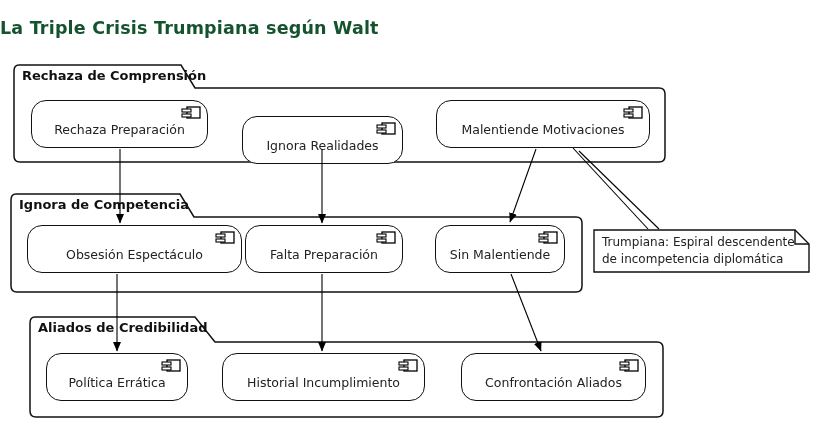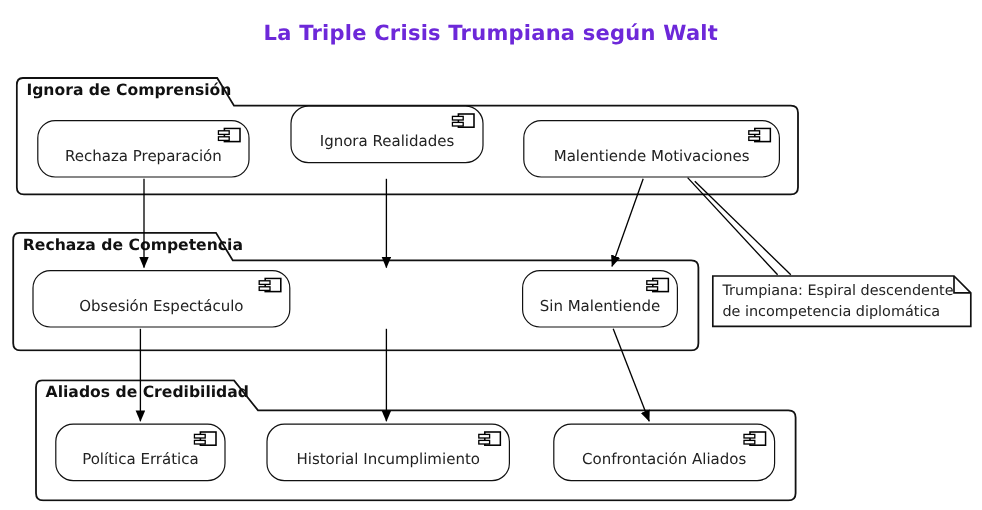--- a/index.html
+++ b/index.html
@@ -2,22 +2,22 @@
 <html><head>
 <meta charset="utf-8">
 <style>
   html,body{margin:0;padding:0;background:#ffffff;}
   .canvas{
     position:relative;width:818px;height:425px;background:#ffffff;
     font-family:"DejaVu Sans","Liberation Sans",sans-serif;color:#000;
     overflow:hidden;
   }
   .diagram-title{
-    position:absolute;left:0;top:18px;width:818px;text-align:center;
-    font-size:17.5px;font-weight:bold;letter-spacing:.2px;color:#6d28d9;
+    position:absolute;left:0;top:18px;width:818px;
+    font-size:17.5px;font-weight:bold;letter-spacing:.2px;color:#14532d;
   }
   .package{position:absolute;}
   .package > svg{position:absolute;left:0;top:0;}
   .package-title{
     position:absolute;left:9px;top:4px;font-size:13px;font-weight:bold;color:#111;
     white-space:nowrap;
   }
   .component{
     position:absolute;background:#fff;border:1.5px solid #111;border-radius:15px;
     box-sizing:border-box;display:flex;align-items:center;justify-content:center;
@@ -37,46 +37,46 @@
 <body>
 
 <div class="canvas">
 
   <div class="diagram-title">La Triple Crisis Trumpiana según Walt</div>
 
   <div class="package" style="left:13px;top:64px;width:654px;height:100px;">
     <svg width="654" height="100" viewBox="0 0 654 100">
       <path d="M6 1 L168 1 L182 24 L646 24 Q652 24 652 30 L652 92 Q652 98 646 98 L7 98 Q1 98 1 92 L1 7 Q1 1 6 1 Z" fill="#ffffff" stroke="#111" stroke-width="1.5"></path>
     </svg>
-    <div class="package-title">Ignora de Comprensión</div>
+    <div class="package-title">Rechaza de Comprensión</div>
   </div>
 
   <div class="package" style="left:10px;top:193px;width:574px;height:100px;">
     <svg width="574" height="100" viewBox="0 0 574 100">
       <path d="M6 1 L170 1 L184 24 L566 24 Q572 24 572 30 L572 93 Q572 99 566 99 L7 99 Q1 99 1 93 L1 7 Q1 1 6 1 Z" fill="#ffffff" stroke="#111" stroke-width="1.5"></path>
     </svg>
-    <div class="package-title">Rechaza de Competencia</div>
+    <div class="package-title">Ignora de Competencia</div>
   </div>
 
   <div class="package" style="left:29px;top:316px;width:636px;height:102px;">
     <svg width="636" height="102" viewBox="0 0 636 102">
       <path d="M6 1 L166 1 L186 26 L628 26 Q634 26 634 32 L634 95 Q634 101 628 101 L7 101 Q1 101 1 95 L1 7 Q1 1 6 1 Z" fill="#ffffff" stroke="#111" stroke-width="1.5"></path>
     </svg>
     <div class="package-title">Aliados de Credibilidad</div>
   </div>
 
   <div class="component" style="left:31px;top:100px;width:177px;height:48px;">
     <svg class="component-icon" width="20" height="14" viewBox="0 0 20 14">
       <rect x="6" y="1" width="13" height="11" fill="#fff" stroke="#000" stroke-width="1.3"></rect>
       <rect x="1" y="3" width="9" height="3" fill="#fff" stroke="#000" stroke-width="1.1"></rect>
       <rect x="1" y="8" width="9" height="3" fill="#fff" stroke="#000" stroke-width="1.1"></rect>
     </svg>
     <span class="component-label">Rechaza Preparación</span>
   </div>
-  <div class="component" style="left:242px;top:88px;width:161px;height:48px;">
+  <div class="component" style="left:242px;top:116px;width:161px;height:48px;">
     <svg class="component-icon" width="20" height="14" viewBox="0 0 20 14">
       <rect x="6" y="1" width="13" height="11" fill="#fff" stroke="#000" stroke-width="1.3"></rect>
       <rect x="1" y="3" width="9" height="3" fill="#fff" stroke="#000" stroke-width="1.1"></rect>
       <rect x="1" y="8" width="9" height="3" fill="#fff" stroke="#000" stroke-width="1.1"></rect>
     </svg>
     <span class="component-label">Ignora Realidades</span>
   </div>
   <div class="component" style="left:436px;top:100px;width:214px;height:48px;">
     <svg class="component-icon" width="20" height="14" viewBox="0 0 20 14">
       <rect x="6" y="1" width="13" height="11" fill="#fff" stroke="#000" stroke-width="1.3"></rect>
@@ -86,20 +86,28 @@
     <span class="component-label">Malentiende Motivaciones</span>
   </div>
 
   <div class="component" style="left:27px;top:225px;width:215px;height:48px;">
     <svg class="component-icon" width="20" height="14" viewBox="0 0 20 14">
       <rect x="6" y="1" width="13" height="11" fill="#fff" stroke="#000" stroke-width="1.3"></rect>
       <rect x="1" y="3" width="9" height="3" fill="#fff" stroke="#000" stroke-width="1.1"></rect>
       <rect x="1" y="8" width="9" height="3" fill="#fff" stroke="#000" stroke-width="1.1"></rect>
     </svg>
     <span class="component-label">Obsesión Espectáculo</span>
+  </div>
+  <div class="component" style="left:245px;top:225px;width:158px;height:48px;">
+    <svg class="component-icon" width="20" height="14" viewBox="0 0 20 14">
+      <rect x="6" y="1" width="13" height="11" fill="#fff" stroke="#000" stroke-width="1.3"></rect>
+      <rect x="1" y="3" width="9" height="3" fill="#fff" stroke="#000" stroke-width="1.1"></rect>
+      <rect x="1" y="8" width="9" height="3" fill="#fff" stroke="#000" stroke-width="1.1"></rect>
+    </svg>
+    <span class="component-label">Falta Preparación</span>
   </div>
   <div class="component" style="left:435px;top:225px;width:130px;height:48px;">
     <svg class="component-icon" width="20" height="14" viewBox="0 0 20 14">
       <rect x="6" y="1" width="13" height="11" fill="#fff" stroke="#000" stroke-width="1.3"></rect>
       <rect x="1" y="3" width="9" height="3" fill="#fff" stroke="#000" stroke-width="1.1"></rect>
       <rect x="1" y="8" width="9" height="3" fill="#fff" stroke="#000" stroke-width="1.1"></rect>
     </svg>
     <span class="component-label">Sin Malentiende</span>
   </div>
 

